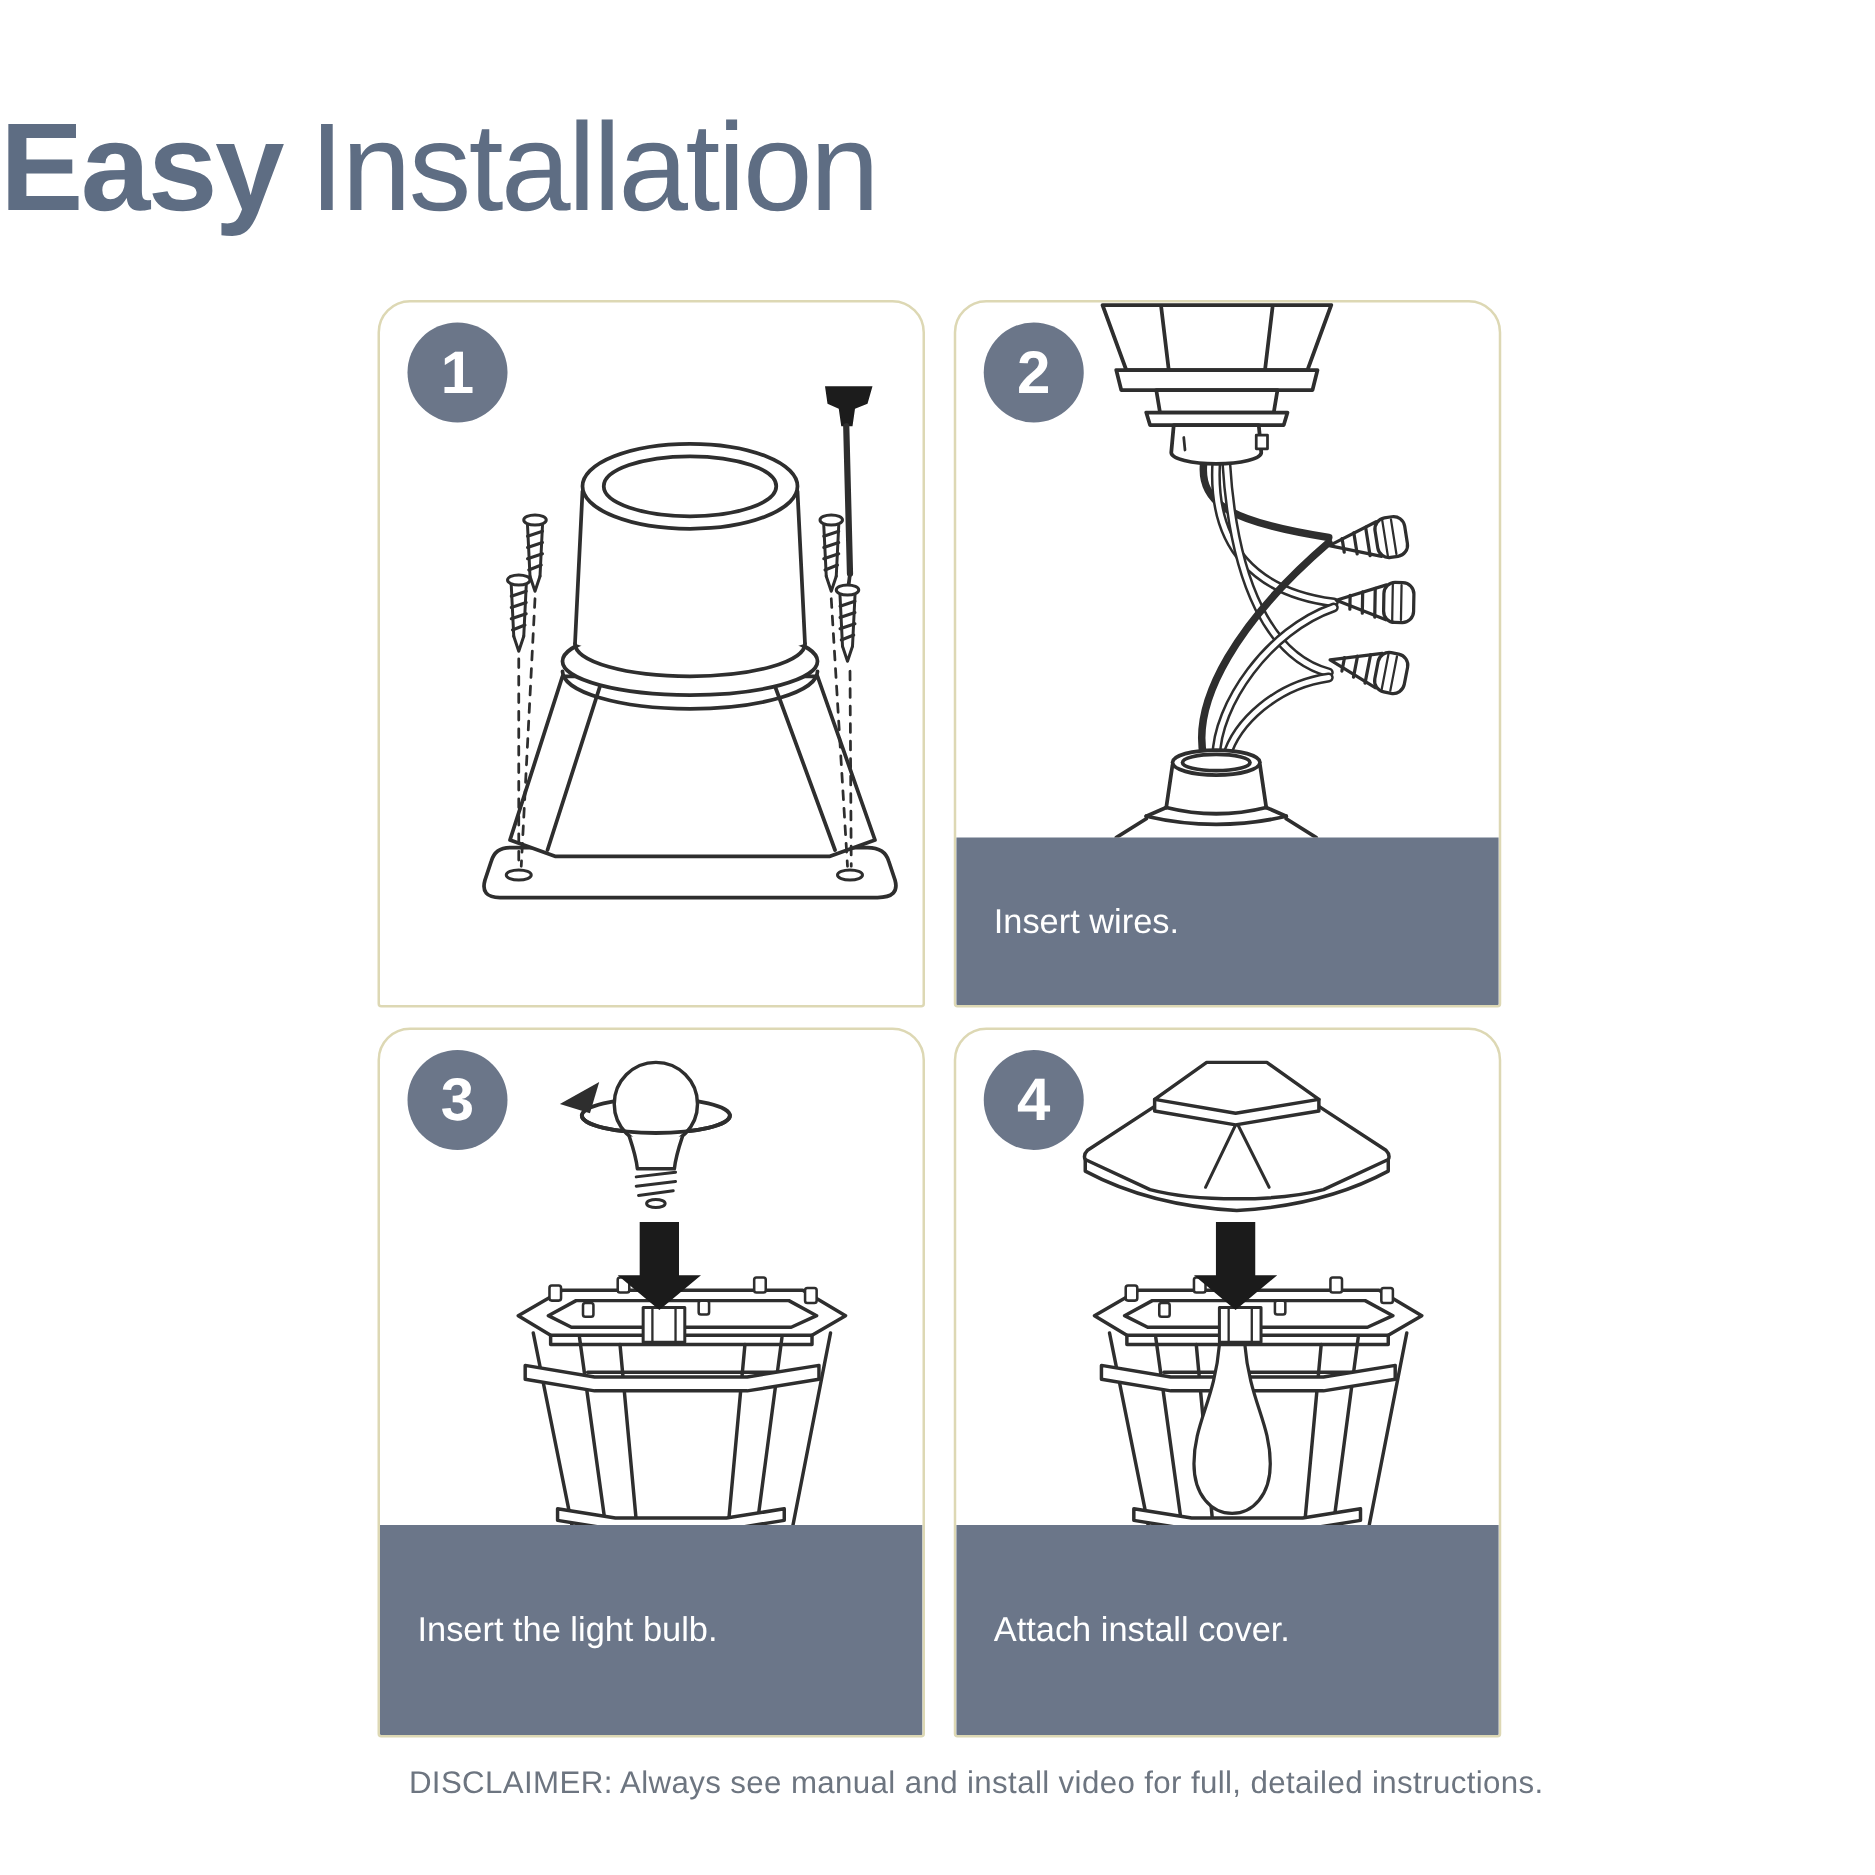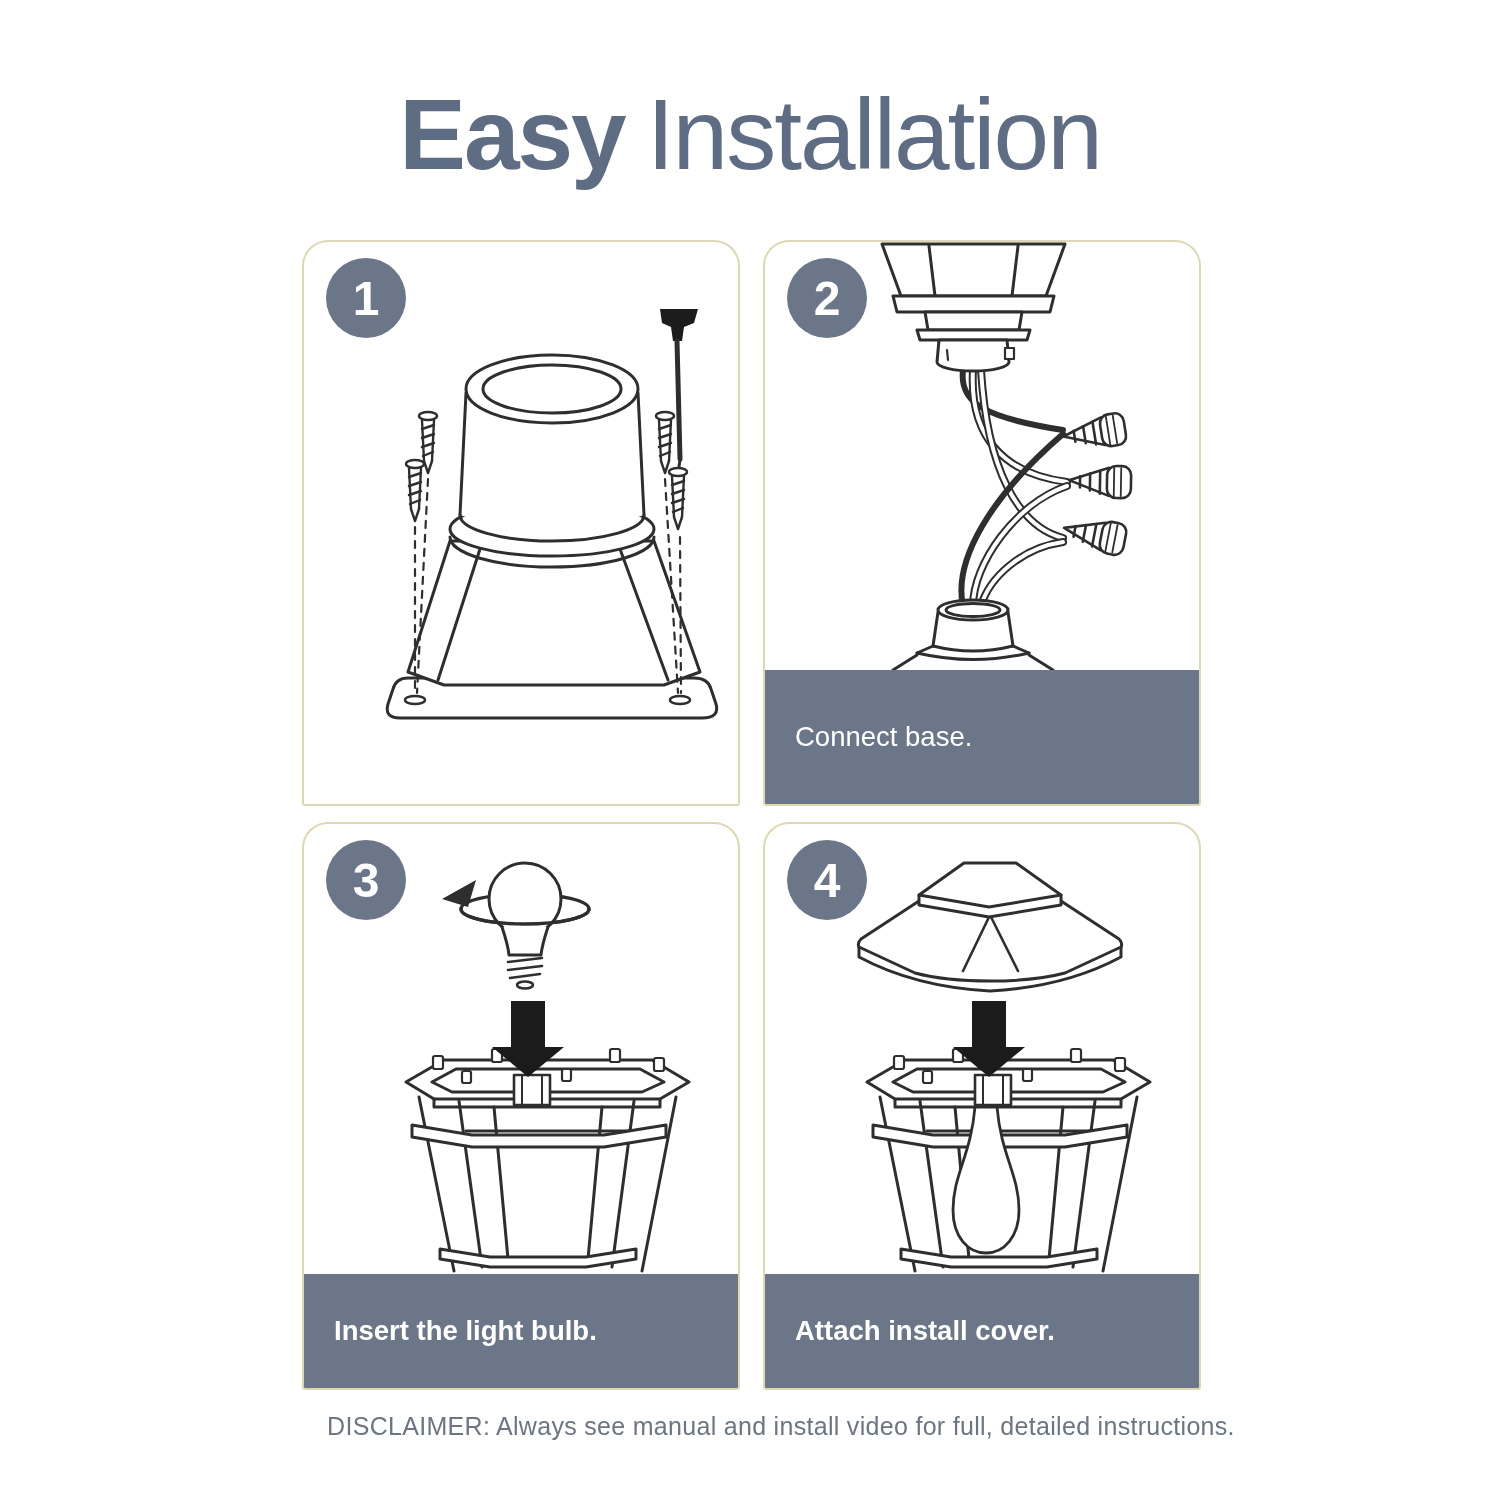--- a/index.html
+++ b/index.html
@@ -2,21 +2,21 @@
 <html><head>
 <meta charset="utf-8">
 <style>
   html,body { margin:0; padding:0; }
   body {
     width:1500px; height:1500px; position:relative; background:#ffffff;
     font-family:"Liberation Sans", sans-serif; overflow:hidden;
   }
   .title {
     position:absolute; top:82px; left:0; width:100%;
-    text-align:center; font-size:100px; line-height:1.05;
+    text-align:left; font-size:100px; line-height:1.05;
     color:#5e6d83; letter-spacing:-2px; white-space:nowrap;
   }
   .title .t-bold { font-weight:700; }
   .title .t-reg  { font-weight:400; margin-left:0.22em; }
 
   .card {
     position:absolute; width:438px; background:#ffffff;
     border:2px solid #ddd8b4; border-radius:26px 26px 3px 3px;
     box-sizing:border-box; overflow:hidden;
     display:flex; flex-direction:column;
@@ -34,21 +34,21 @@
   }
   .illus { flex:1 1 auto; position:relative; }
   .illus svg { position:absolute; left:0; top:0; width:100%; height:100%; }
 
   .caption {
     flex:0 0 auto; background:#6b7689; color:#ffffff;
     display:flex; align-items:center; padding:0 24px 0 30px;
     font-size:27.5px; line-height:1.34; white-space:pre-line;
   }
   .cap-row1 { height:134px; }
-  .cap-row2 { height:114px;font-weight:bold; }
+  .cap-row2 { height:168px; }
 
   .disclaimer {
     position:absolute; top:1412px; left:0; width:100%;
     text-align:center; font-size:25px; color:#6d7580; letter-spacing:0.3px;padding-left:31px;
   }
 
   .defs-holder { position:absolute; width:0; height:0; overflow:hidden; }
 </style>
 </head>
 <body>
@@ -190,21 +190,21 @@
         <path d="M 152 411 Q 208 424 264 411"></path>
         <path d="M 152 413 L 128 428 M 264 413 L 288 428"></path>
 
         <use href="#wire-nut-shape" transform="translate(346,188) rotate(-9)"></use>
         <use href="#wire-nut-shape" transform="translate(352,240) rotate(1)"></use>
         <use href="#wire-nut-shape" transform="translate(346,296) rotate(11)"></use>
       </g>
     </svg>
   </div>
   <div class="caption cap-row1">
-    <span>Connect base.</span>
+    <span>Insert wires.</span>
   </div>
 </div>
 
 <div class="card" id="card3">
   <div class="badge">
     <span>3</span>
   </div>
   <div class="illus">
     <svg viewBox="0 0 434 428" preserveAspectRatio="xMidYMid meet">
       <g stroke="#2e2e2e" stroke-width="3" fill="none" stroke-linejoin="round" stroke-linecap="round">

